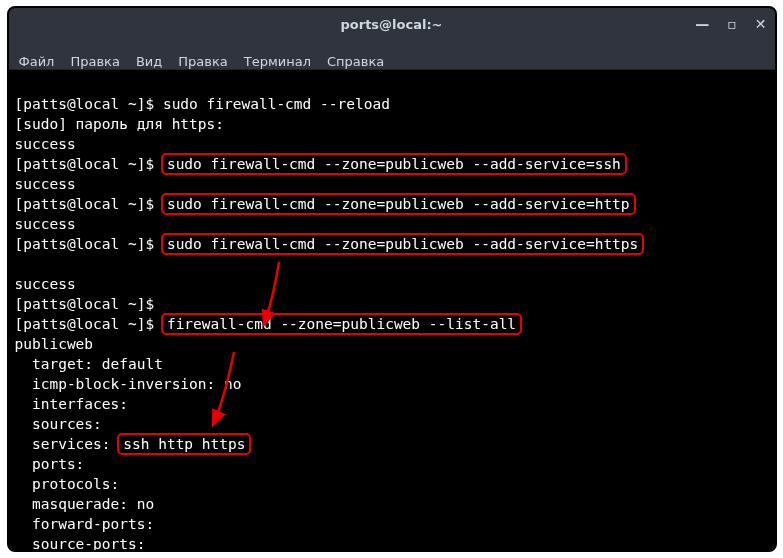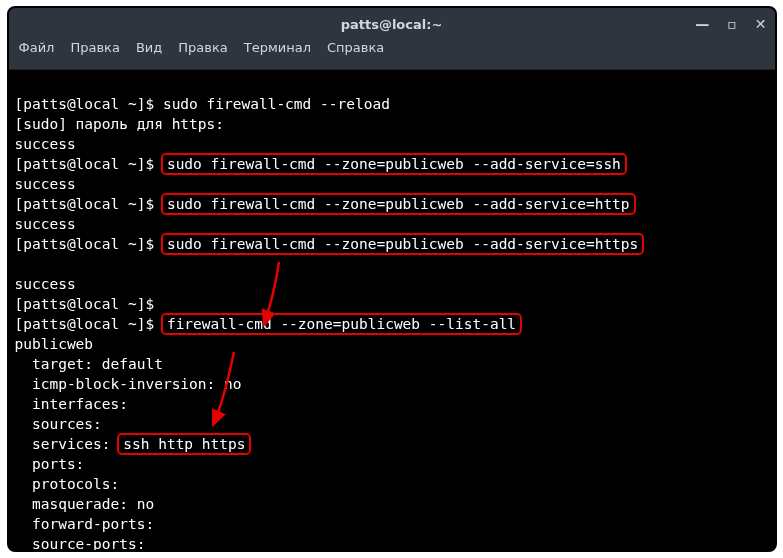--- a/index.html
+++ b/index.html
@@ -43,21 +43,21 @@
       align-items: center;
       gap: 18px;
       color: #cfd8dc;
     }
     .win-controls span { font-size: 14px; cursor: pointer; }
     .menubar {
       background: #2f343f;
       color: #d0d7de;
       height: 30px;
       display: flex;
-      align-items: flex-start;
+      align-items: flex-end;
       padding: 0 10px;
       gap: 16px;
       font-family: "DejaVu Sans", Arial, sans-serif;
       font-size: 13px;
       border-bottom: 1px solid #222;
     }
     .menubar span { cursor: pointer; }
     .term {
       flex: 1;
       background: #000;
@@ -82,21 +82,21 @@
       position: absolute;
       top: 0; left: 0;
       pointer-events: none;
     }
   </style>
 </head>
 <body>
 
 <div class="frame">
   <div class="titlebar">
-    <span>patts@local:~</span>
+    <span>ports@local:~</span>
     <div class="win-controls">
       <span>—</span>
       <span>▫</span>
       <span>✕</span>
     </div>
   </div>
   <div class="menubar">
     <span>Файл</span>
     <span>Правка</span>
     <span>Вид</span>

